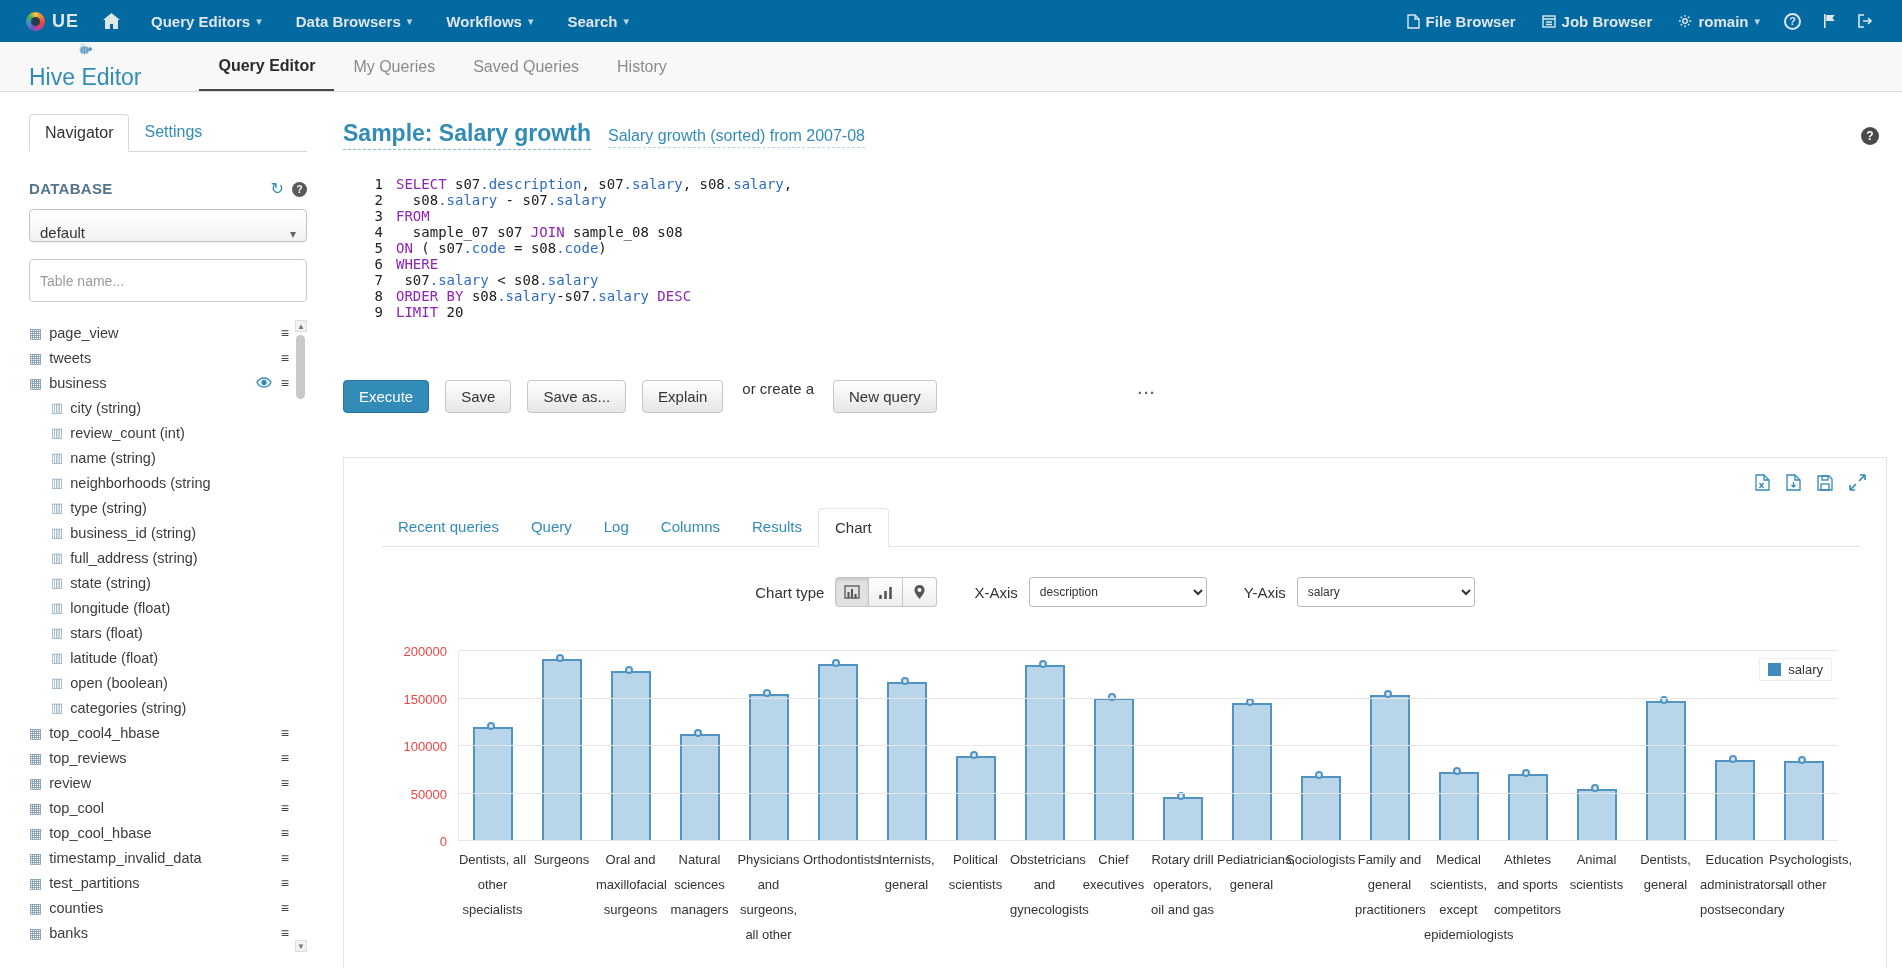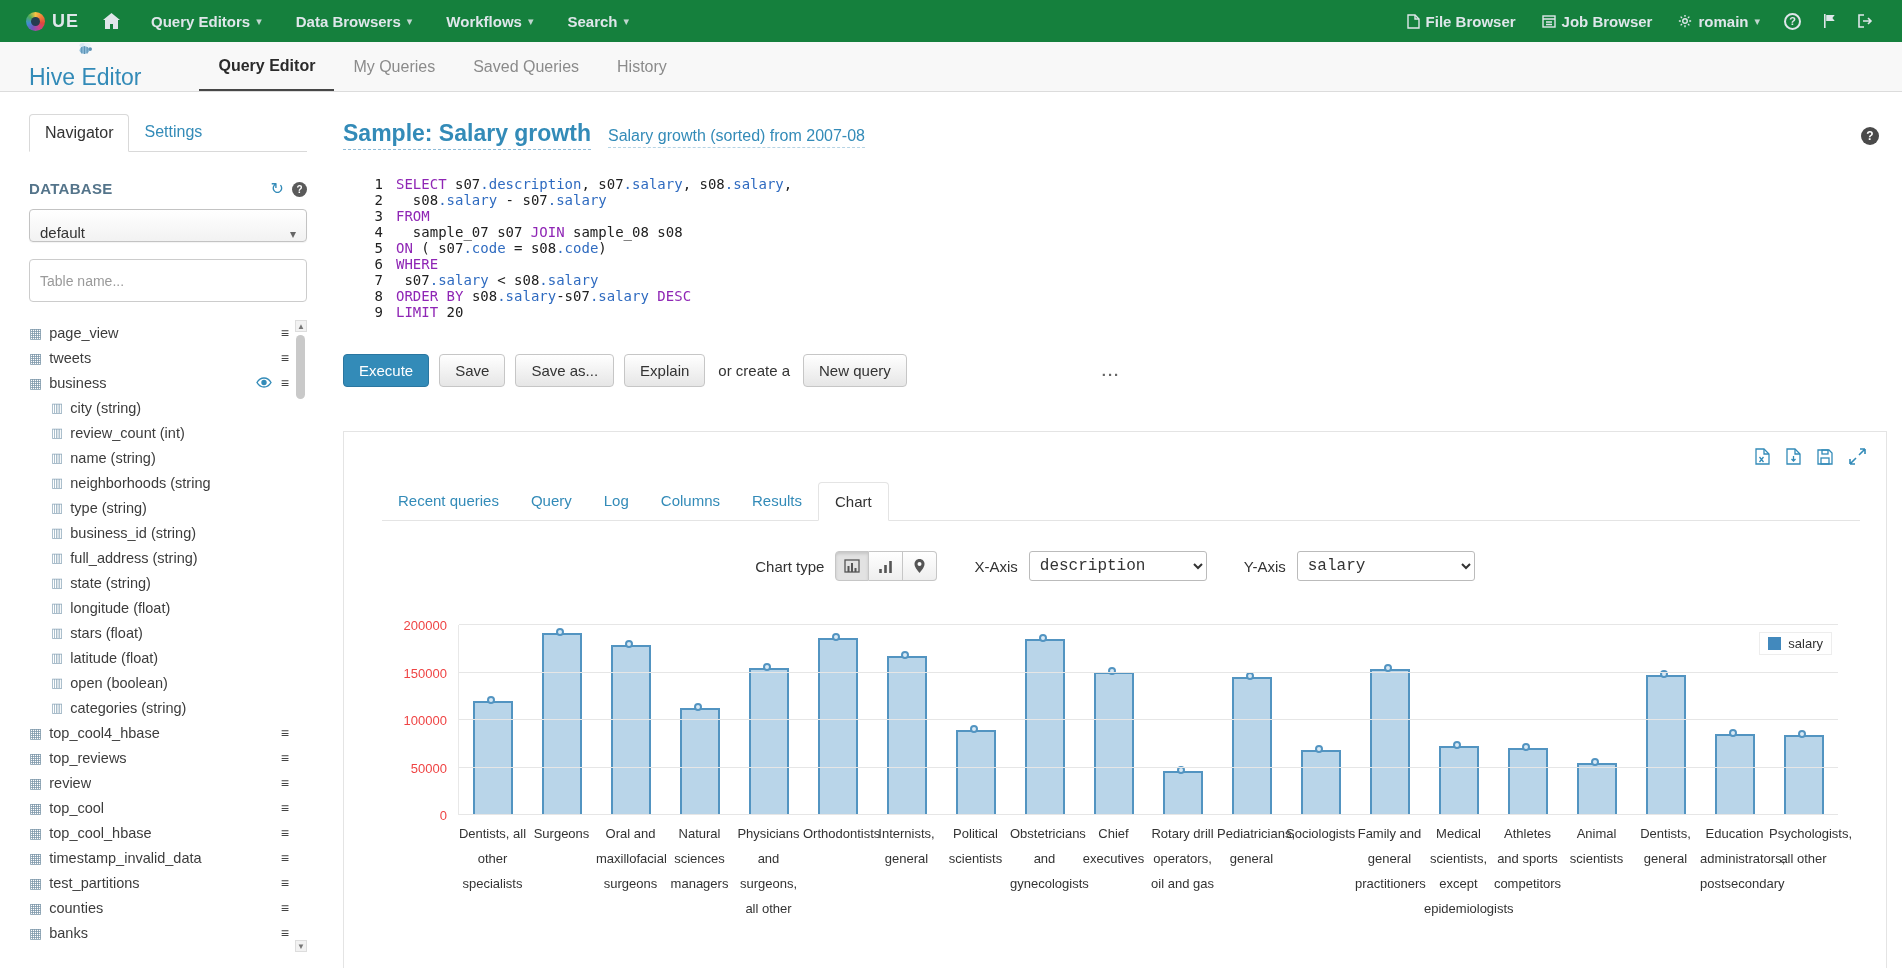--- a/index.html
+++ b/index.html
@@ -2,21 +2,21 @@
 <html style="--accent: #338bb8;"><head>
 <meta charset="utf-8">
 <style>
 *{margin:0;padding:0;box-sizing:border-box}
 html,body{width:1902px;height:968px;overflow:hidden;background:#fff;
   font-family:"Liberation Sans","DejaVu Sans",sans-serif;color:#333}
 a{text-decoration:none;cursor:pointer}
 button{cursor:pointer}
 
 
-.topnav{height:42px;background:#15803d;display:flex;align-items:center;padding:0 18px;color:#e4eaee}
+.topnav{height:42px;background:#0369a1;display:flex;align-items:center;padding:0 18px;color:#e4eaee}
 .logo{display:flex;align-items:center;gap:7px;margin:0 10px 0 8px;font-weight:bold;font-size:18px;color:#dfe6ea;letter-spacing:1px}
 .logo-mark{position:relative;width:19px;height:19px;border-radius:50%;
   background:conic-gradient(#f6c344,#ef7f3a,#e0493c,#c6418f,#7257bd,#3f8fd1,#4fae57,#f6c344)}
 .logo-mark i{position:absolute;inset:5px;border-radius:50%;background:#263c51}
 .nav-item{display:flex;align-items:center;gap:6px;padding:0 17px;height:42px;color:#dfe6ea;font-size:15px;font-weight:bold;white-space:nowrap}
 .nav-item .caret{font-size:11px;opacity:.85}
 .home{padding:0 14px;color:#dfe6ea}
 .nav-spacer{flex:1}
 .nav-right{display:flex;align-items:center}
 .nav-right .nav-item{padding:0 13px}
@@ -66,42 +66,42 @@
 .q-help{margin-left:auto;margin-right:8px;align-self:center}
 .help-dark{width:18px;height:18px;border-radius:50%;background:#4a4a4a;color:#fff;font-size:12px;font-weight:bold;display:inline-flex;align-items:center;justify-content:center}
 
 .editor{margin-top:26px;display:flex;min-height:178px;font-family:"DejaVu Sans Mono","Liberation Mono",monospace;font-size:14px;line-height:16px;cursor:text}
 .gutter{width:40px;text-align:right;color:#9e9e9e;flex:none}
 .code{margin-left:13px;flex:1}
 .cline{white-space:pre;color:#202020}
 .kw{color:#8f26b5}
 .fld{color:#2f6bc0}
 
-.actions{display:flex;align-items:center;gap:10px;font-size:15px}
+.actions{margin-top:26px;display:flex;align-items:flex-start;gap:16px;font-size:15px}
 .btn{display:inline-block;padding:7px 15px;font-size:15px;border-radius:4px;border:1px solid #c6c6c6;background:linear-gradient(#fff,#e6e6e6);color:#333;font-family:inherit}
 .btn-primary{background:#338bb8;border-color:#2a76a0;color:#fff}
 .or-create{color:#333;margin:0 3px}
 .more-dots{margin-left:185px;color:#666;font-weight:bold;letter-spacing:2px}
 
 
 .results{margin-top:44px;border:1px solid #e4e4e4;position:relative;padding:18px 26px 40px;min-height:640px;background:#fff}
 .export-icons{position:absolute;top:16px;right:20px;display:flex;gap:16px;color:var(--accent);align-items:center}
 .export-icons a{color:var(--accent);display:flex}
 .result-tabs{display:flex;margin-top:32px;margin-left:12px;border-bottom:1px solid #e4e4e4}
 .r-tab{padding:10px 16px;font-size:15px;color:var(--accent);margin-bottom:-1px}
 .r-tab.active{border:1px solid #e4e4e4;border-bottom:1px solid #fff;border-radius:4px 4px 0 0;color:#333}
 .chart-controls{margin-top:30px;display:flex;align-items:center;justify-content:center;gap:11px;font-size:15px;color:#333}
 .btn-group{display:flex}
 .cbtn{width:34px;height:30px;border:1px solid #c6c6c6;background:linear-gradient(#fff,#eee);display:flex;align-items:center;justify-content:center;color:#555}
 .cbtn.active{background:#e2e2e2;box-shadow:inset 0 2px 3px rgba(0,0,0,.12)}
 .cbtn:first-child{border-radius:4px 0 0 4px}
 .cbtn+.cbtn{border-left:none}
 .cbtn:last-child{border-radius:0 4px 4px 0}
 .axis-label{margin-left:26px}
-.axis-select{width:178px;height:30px;border:1px solid #bbb;border-radius:3px;background:#fff;font-size:16px;color:#333;padding:0 6px;font-family:Liberation Mono, monospace}
+.axis-select{width:178px;height:30px;border:1px solid #bbb;border-radius:3px;background:#fff;font-size:12px;color:#333;padding:0 6px;font-family:Liberation Sans, sans-serif}
 
 
 .chart{margin-top:44px;padding:0 10px}
 .plot{position:relative;height:190px;margin-left:78px;margin-right:12px;border-left:1px solid #e8e8e8}
 .gridline{position:absolute;left:0;right:0;height:1px;background:#e6e6e6}
 .ylab{position:absolute;left:-76px;width:64px;text-align:right;font-size:13px;color:#ef4444;line-height:15px}
 .bars-row{position:absolute;left:0;right:0;top:0;bottom:0;display:flex;align-items:flex-end}
 .bar-slot{flex:1;display:flex;justify-content:center;min-width:0}
 .bar{position:relative;width:40px;border-style:solid;border-width:2px 2px 0 2px}
 .dot{position:absolute;top:-7px;left:50%;margin-left:-6px;width:8px;height:8px;border-radius:50%;border:2px solid}

